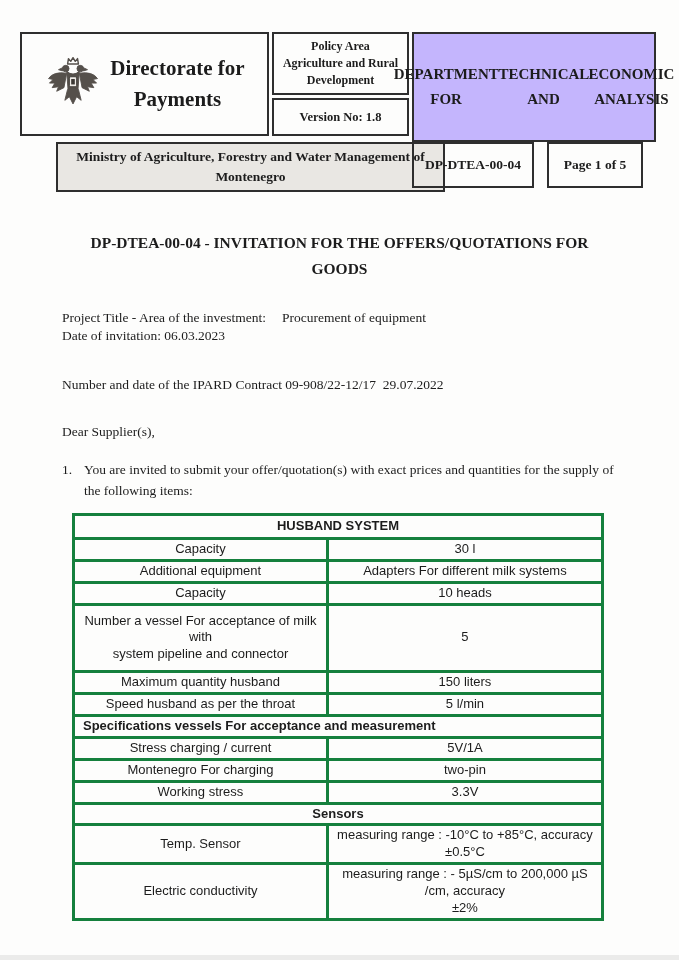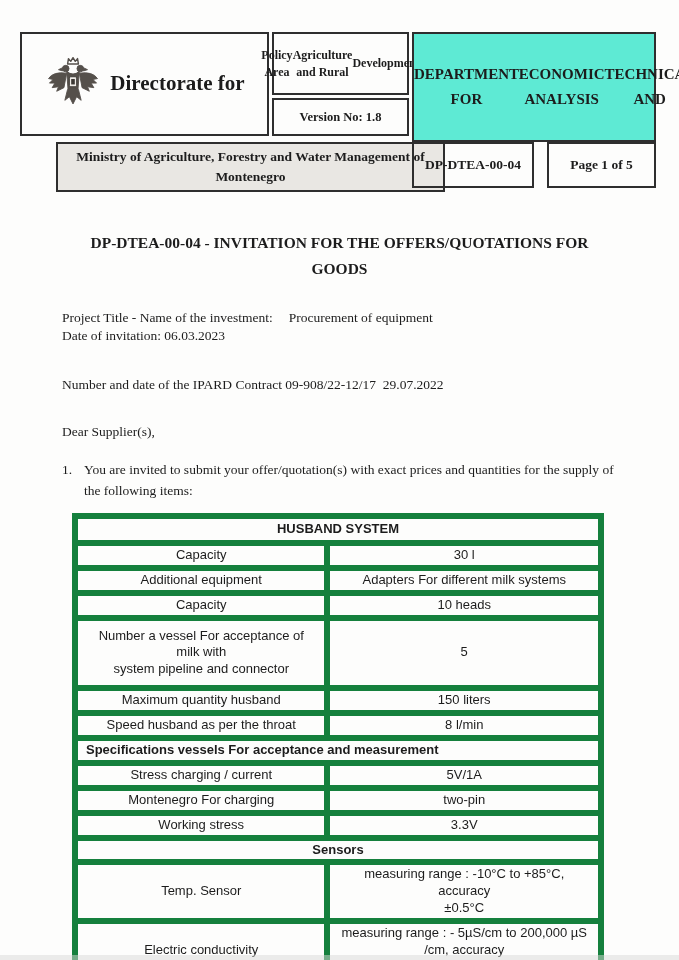--- a/index.html
+++ b/index.html
@@ -14,26 +14,26 @@
     overflow:hidden;
   }
   
   .hbox {
     position:absolute;
     border:2px solid #2e2e2e;
     display:flex; align-items:center; justify-content:center;
     text-align:center; font-weight:bold;
   }
   .box-org   { left:20px;  top:32px;  width:249px; height:104px; gap:8px; padding:8px 6px; }
-  .box-policy{ left:272px; top:32px;  width:137px; height:63px;  font-size:12px; line-height:1.4; padding:0 5px; }
+  .box-policy{ left:272px; top:32px;  width:137px; height:63px;  font-size:12px; line-height:1.4; padding:0 5px;flex-direction:column; }
   .box-version{ left:272px; top:98px; width:137px; height:38px;  font-size:12.5px; }
-  .box-dept  { left:412px; top:32px;  width:244px; height:110px; background:#5eead4; font-size:15px; line-height:1.65;justify-content:space-between; }
+  .box-dept  { left:412px; top:32px;  width:244px; height:110px; background:#c4b5fd; font-size:15px; line-height:1.65; }
   .box-ministry{ left:20px; top:142px; width:389px; height:50px; background:#e9e7e3; font-size:13.5px; line-height:1.5; padding:0 16px;margin-left:36px; }
   .box-code  { left:412px; top:142px; width:122px; height:46px;  font-size:13.5px; }
-  .box-page  { left:547px; top:142px; width:109px; height:46px;  font-size:13.5px; }
+  .box-page  { left:547px; top:142px; width:96px; height:46px;  font-size:13.5px; }
   .org-name  { font-size:21px; line-height:1.5; }
   .logo-wrap { flex:0 0 auto; display:flex; align-items:center; }
   
   .doc-title {
     position:absolute; top:230px; left:40px; right:40px;
     text-align:center; font-weight:bold; font-size:15.5px; line-height:1.7;
   }
   .para { position:absolute; left:62px; font-size:13.5px; }
   .p-project    { top:310px; }
   .p-project .gap { display:inline-block; width:16px; }
@@ -44,21 +44,21 @@
   .p-item1 .num { flex:0 0 22px; }
   .p-item1 .txt { flex:1; }
   
   .spec-table {
     position:absolute; top:513px; left:72px; width:532px;
     border-collapse:collapse;
     font-family:"Liberation Sans", sans-serif;
     font-size:13px;
   }
   .spec-table td {
-    border:6px solid #15803d;
+    border:3px solid #15803d;
     padding:1px 8px;
     text-align:center;
     line-height:1.3;
     vertical-align:middle;
     margin-left:20px;
   }
   .spec-table .t-title td { font-weight:bold; padding:2px 8px; }
   .spec-table .c-section-left  { text-align:left; font-weight:bold; }
   .spec-table .c-section-center{ font-weight:bold; }
   .spec-table tr.row-tall td { padding-top:7px; padding-bottom:7px; }
@@ -89,58 +89,59 @@
 
           <path d="M26 40 L23 52 L28 48 L32 56 L36 48 L41 52 L38 40 Z"></path>
 
           <rect x="28" y="26" width="8" height="11" rx="1.5" fill="#efece8" stroke="#3c3834"></rect>
           <rect x="30" y="28.5" width="4" height="6" fill="#3c3834" stroke="none"></rect>
         </g>
       </svg>
     </span>
     <span class="org-name">
         <div>Directorate for</div>
+        <div>Payments</div>
       </span>
   </div>
 
   <div class="hbox box-policy">
       <div>Policy Area</div>
       <div>Agriculture and Rural</div>
       <div>Development</div>
     </div>
 
   <div class="hbox box-version">
     <span>Version No: 1.8</span>
   </div>
 
   <div class="hbox box-dept">
       <div>DEPARTMENT FOR</div>
+      <div>TECHNICAL AND</div>
       <div>ECONOMIC ANALYSIS</div>
-      <div>TECHNICAL AND</div>
     </div>
 
   <div class="hbox box-ministry">
     <span>Ministry of Agriculture, Forestry and Water Management of Montenegro</span>
   </div>
 
   <div class="hbox box-code">
     <span>DP-DTEA-00-04</span>
   </div>
 
   <div class="hbox box-page">
     <span>Page 1 of 5</span>
   </div>
 
   <div class="doc-title">
       <div>DP-DTEA-00-04 - INVITATION FOR THE OFFERS/QUOTATIONS FOR</div>
       <div>GOODS</div>
     </div>
 
   <p class="para p-project">
-    <span>Project Title - Name of the investment:</span><span class="gap"></span><span>Procurement of equipment</span>
+    <span>Project Title - Area of the investment:</span><span class="gap"></span><span>Procurement of equipment</span>
   </p>
 
   <p class="para p-date">Date of invitation: 06.03.2023</p>
 
   <p class="para p-contract">Number and date of the IPARD Contract 09-908/22-12/17  29.07.2022</p>
 
   <p class="para p-salutation">Dear Supplier(s),</p>
 
   <div class="para p-item1">
     <span class="num">1.</span>
@@ -174,21 +175,21 @@
             <div>system pipeline and connector</div>
           </td>
           <td class="c-value">5</td>
         </tr>
         <tr>
           <td class="c-label">Maximum quantity husband</td>
           <td class="c-value">150 liters</td>
         </tr>
         <tr>
           <td class="c-label">Speed husband as per the throat</td>
-          <td class="c-value">8 l/min</td>
+          <td class="c-value">5 l/min</td>
         </tr>
         <tr>
           <td colspan="2" class="c-section-left">Specifications vessels For acceptance and measurement</td>
         </tr>
         <tr>
           <td class="c-label">Stress charging / current</td>
           <td class="c-value">5V/1A</td>
         </tr>
         <tr>
           <td class="c-label">Montenegro For charging</td>

